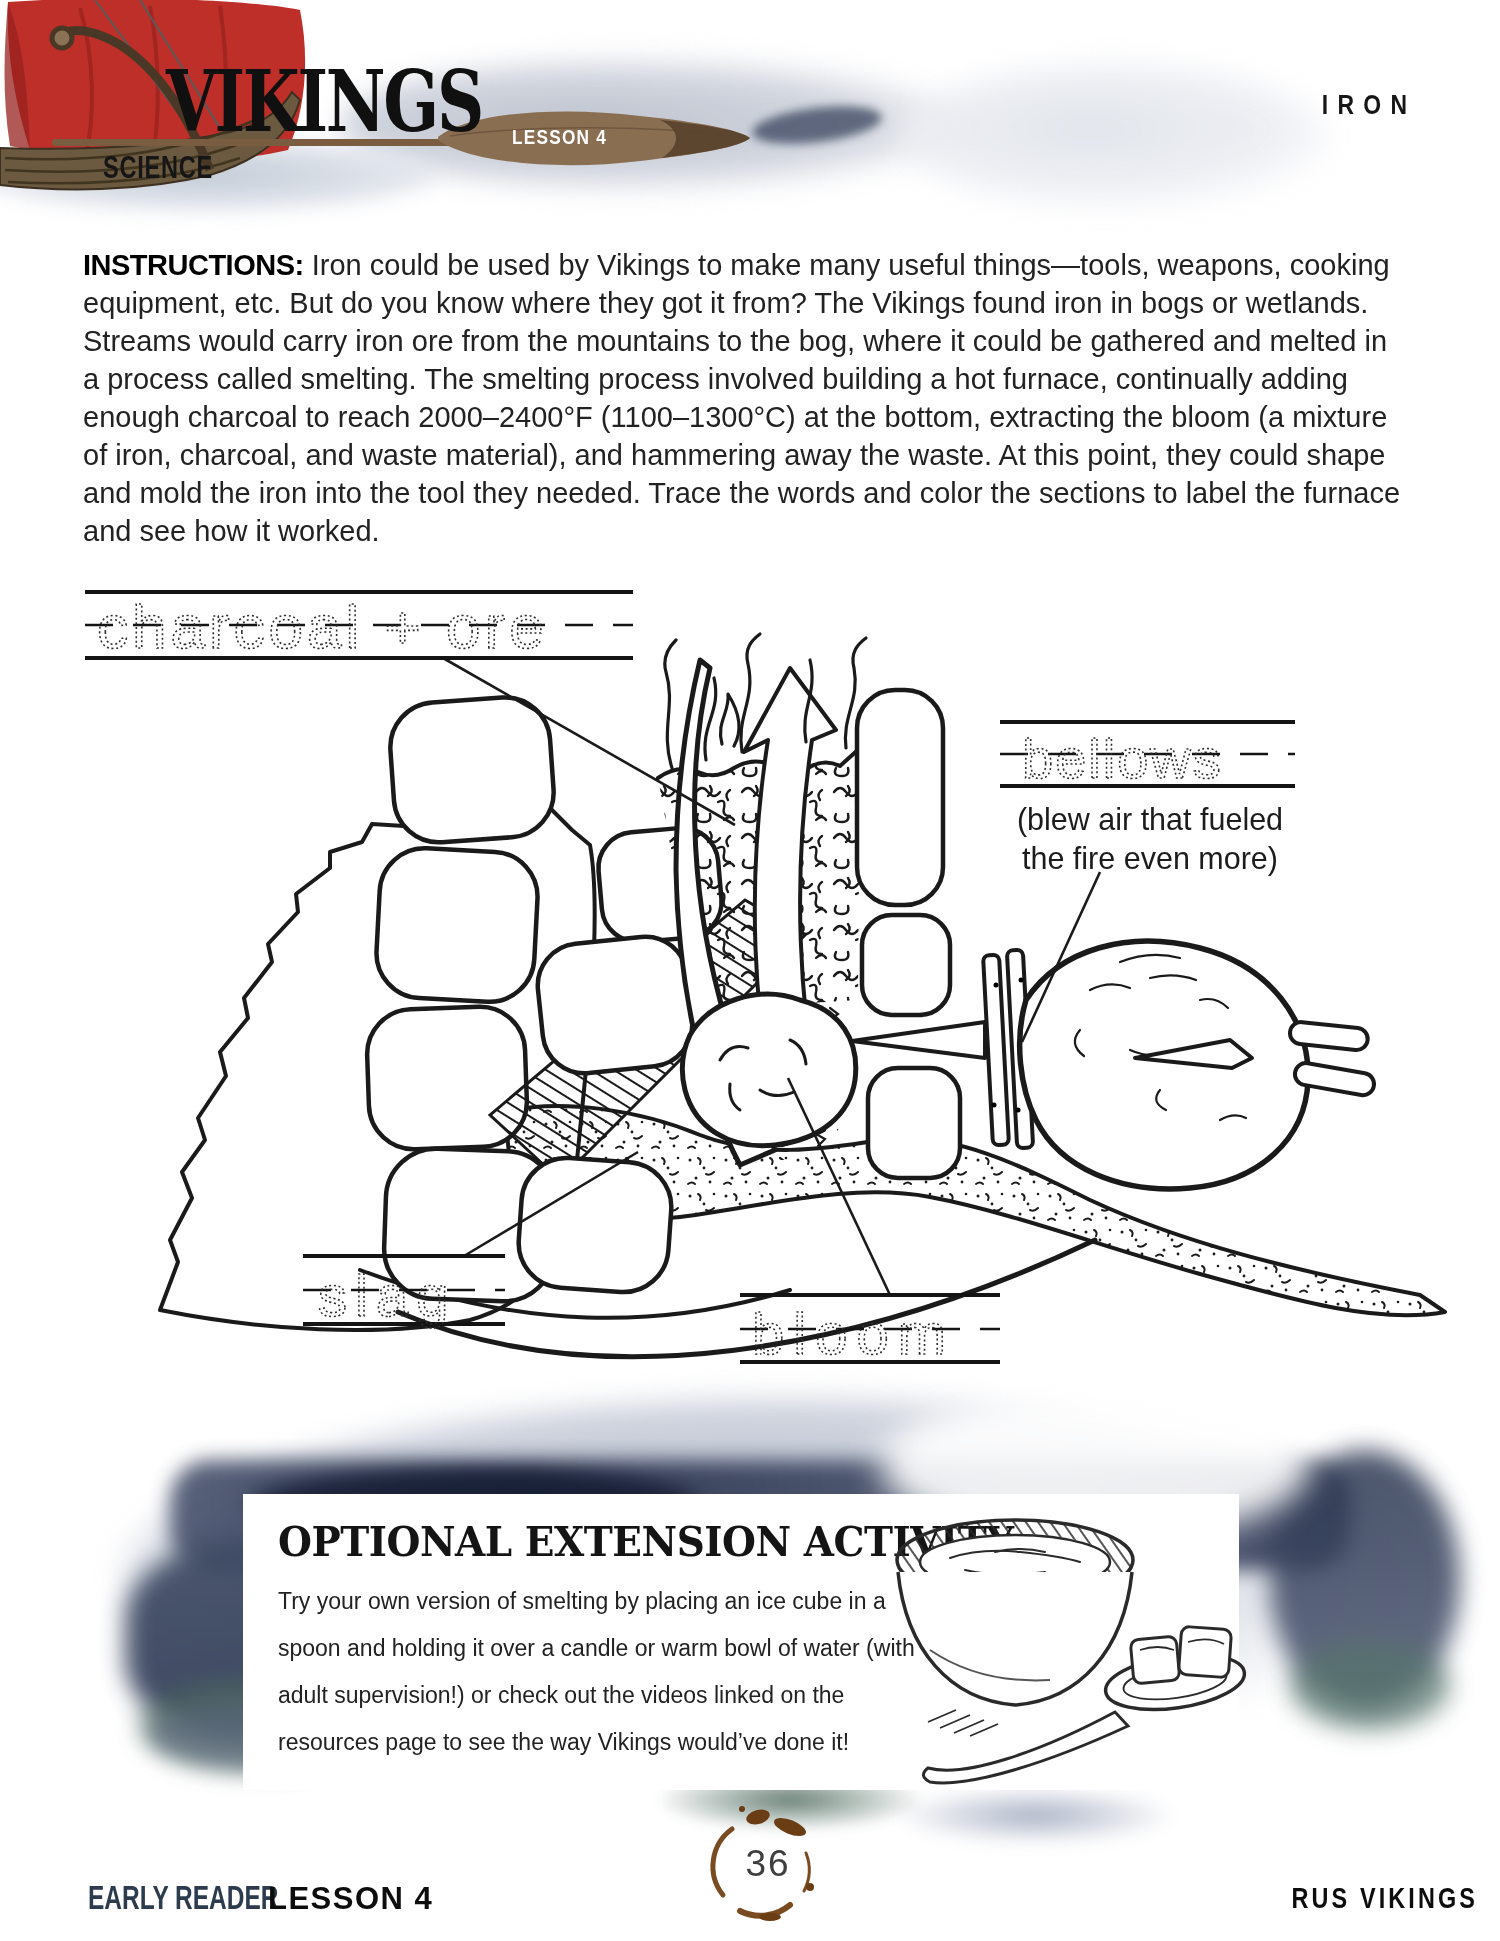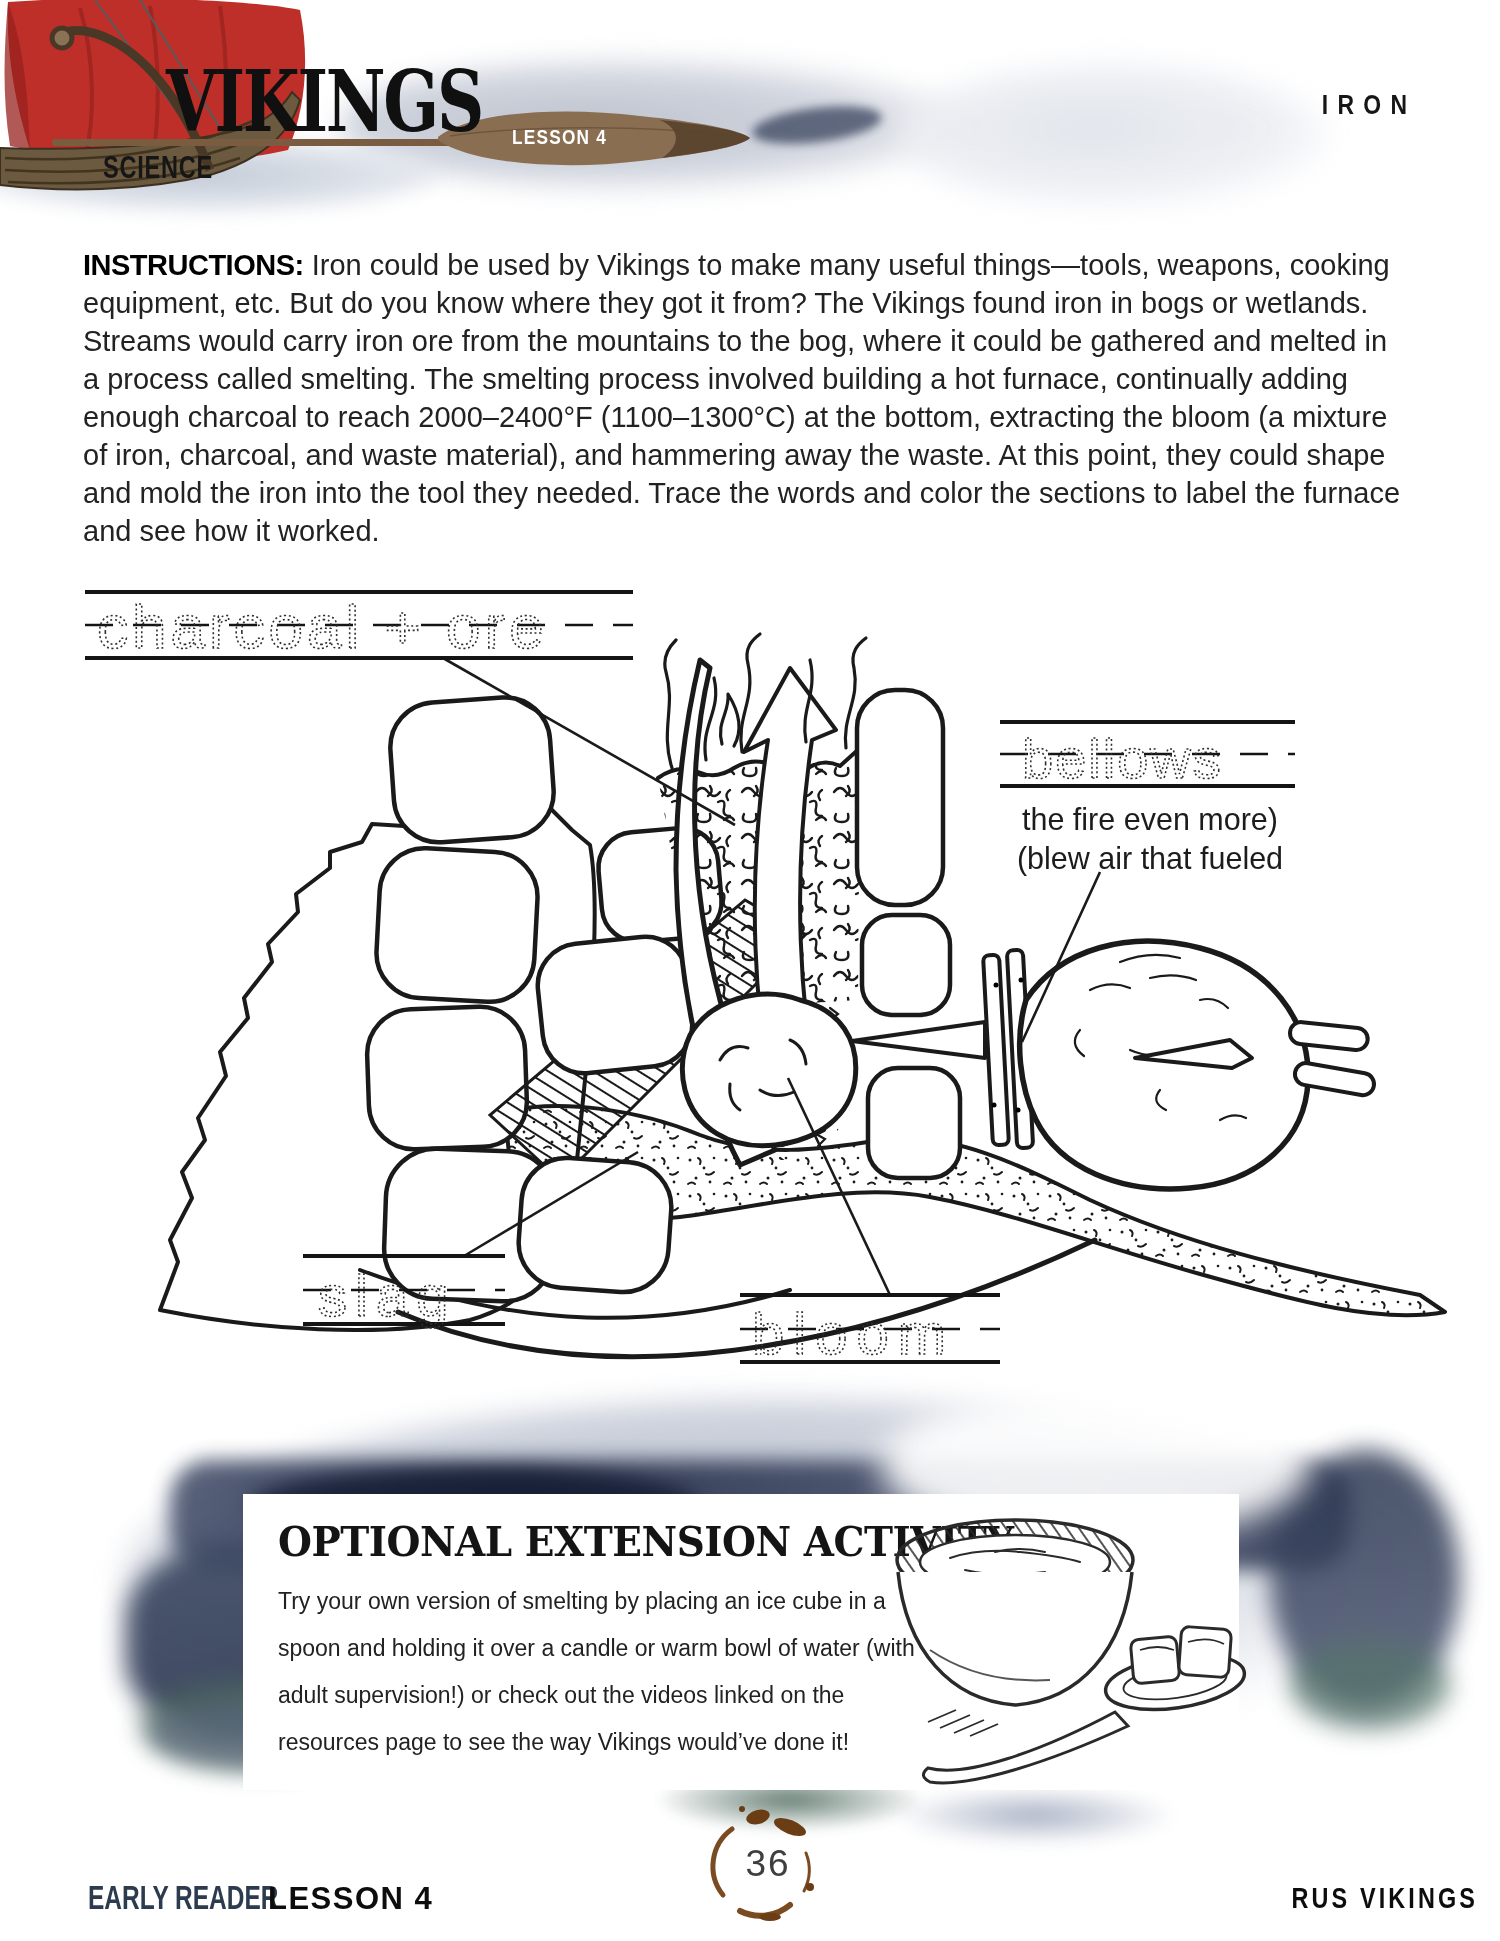--- a/index.html
+++ b/index.html
@@ -234,22 +234,22 @@
 
     <g>
       <line class="rule" x1="740" y1="1295" x2="1000" y2="1295"></line>
       <line class="rule-mid" x1="740" y1="1329" x2="1000" y2="1329"></line>
       <line class="rule" x1="740" y1="1362" x2="1000" y2="1362"></line>
       <text class="trace-word" x="752" y="1354" font-size="58" letter-spacing="9">bloom</text>
     </g>
   </svg>
 
   <div class="abs bellows-note">
+    <div>(blew air that fueled</div>
     <div>the fire even more)</div>
-    <div>(blew air that fueled</div>
   </div>
 
   <div class="abs wash" style="left:120px;top:1400px;width:1330px;height:360px;background:radial-gradient(ellipse at 45% 35%,#aab2c3 0%,#c3c9d6 45%,transparent 75%);filter:blur(14px);opacity:.75;"></div>
   <div class="abs wash" style="left:170px;top:1460px;width:1180px;height:110px;border-radius:40px;background:linear-gradient(90deg,#49536e,#232b45 30%,#3a445f 55%,#57617a 75%,#2c3550);filter:blur(10px);opacity:.9;"></div>
   <div class="abs wash" style="left:250px;top:1470px;width:450px;height:70px;background:#141c33;filter:blur(9px);opacity:.85;"></div>
   <div class="abs wash" style="left:125px;top:1540px;width:290px;height:200px;border-radius:40%;background:linear-gradient(180deg,#3d4a63,#273250);filter:blur(12px);opacity:.9;"></div>
   <div class="abs wash" style="left:140px;top:1680px;width:220px;height:90px;background:#4e6a60;filter:blur(12px);opacity:.7;"></div>
   <div class="abs wash" style="left:1270px;top:1450px;width:190px;height:260px;background:linear-gradient(180deg,#2d3852,#4a5570);filter:blur(12px);opacity:.85;"></div>
   <div class="abs wash" style="left:1290px;top:1640px;width:160px;height:90px;background:#55746a;filter:blur(12px);opacity:.7;"></div>
   <div class="abs wash" style="left:880px;top:1390px;width:430px;height:150px;background:#ffffff;filter:blur(16px);opacity:.9;"></div>

